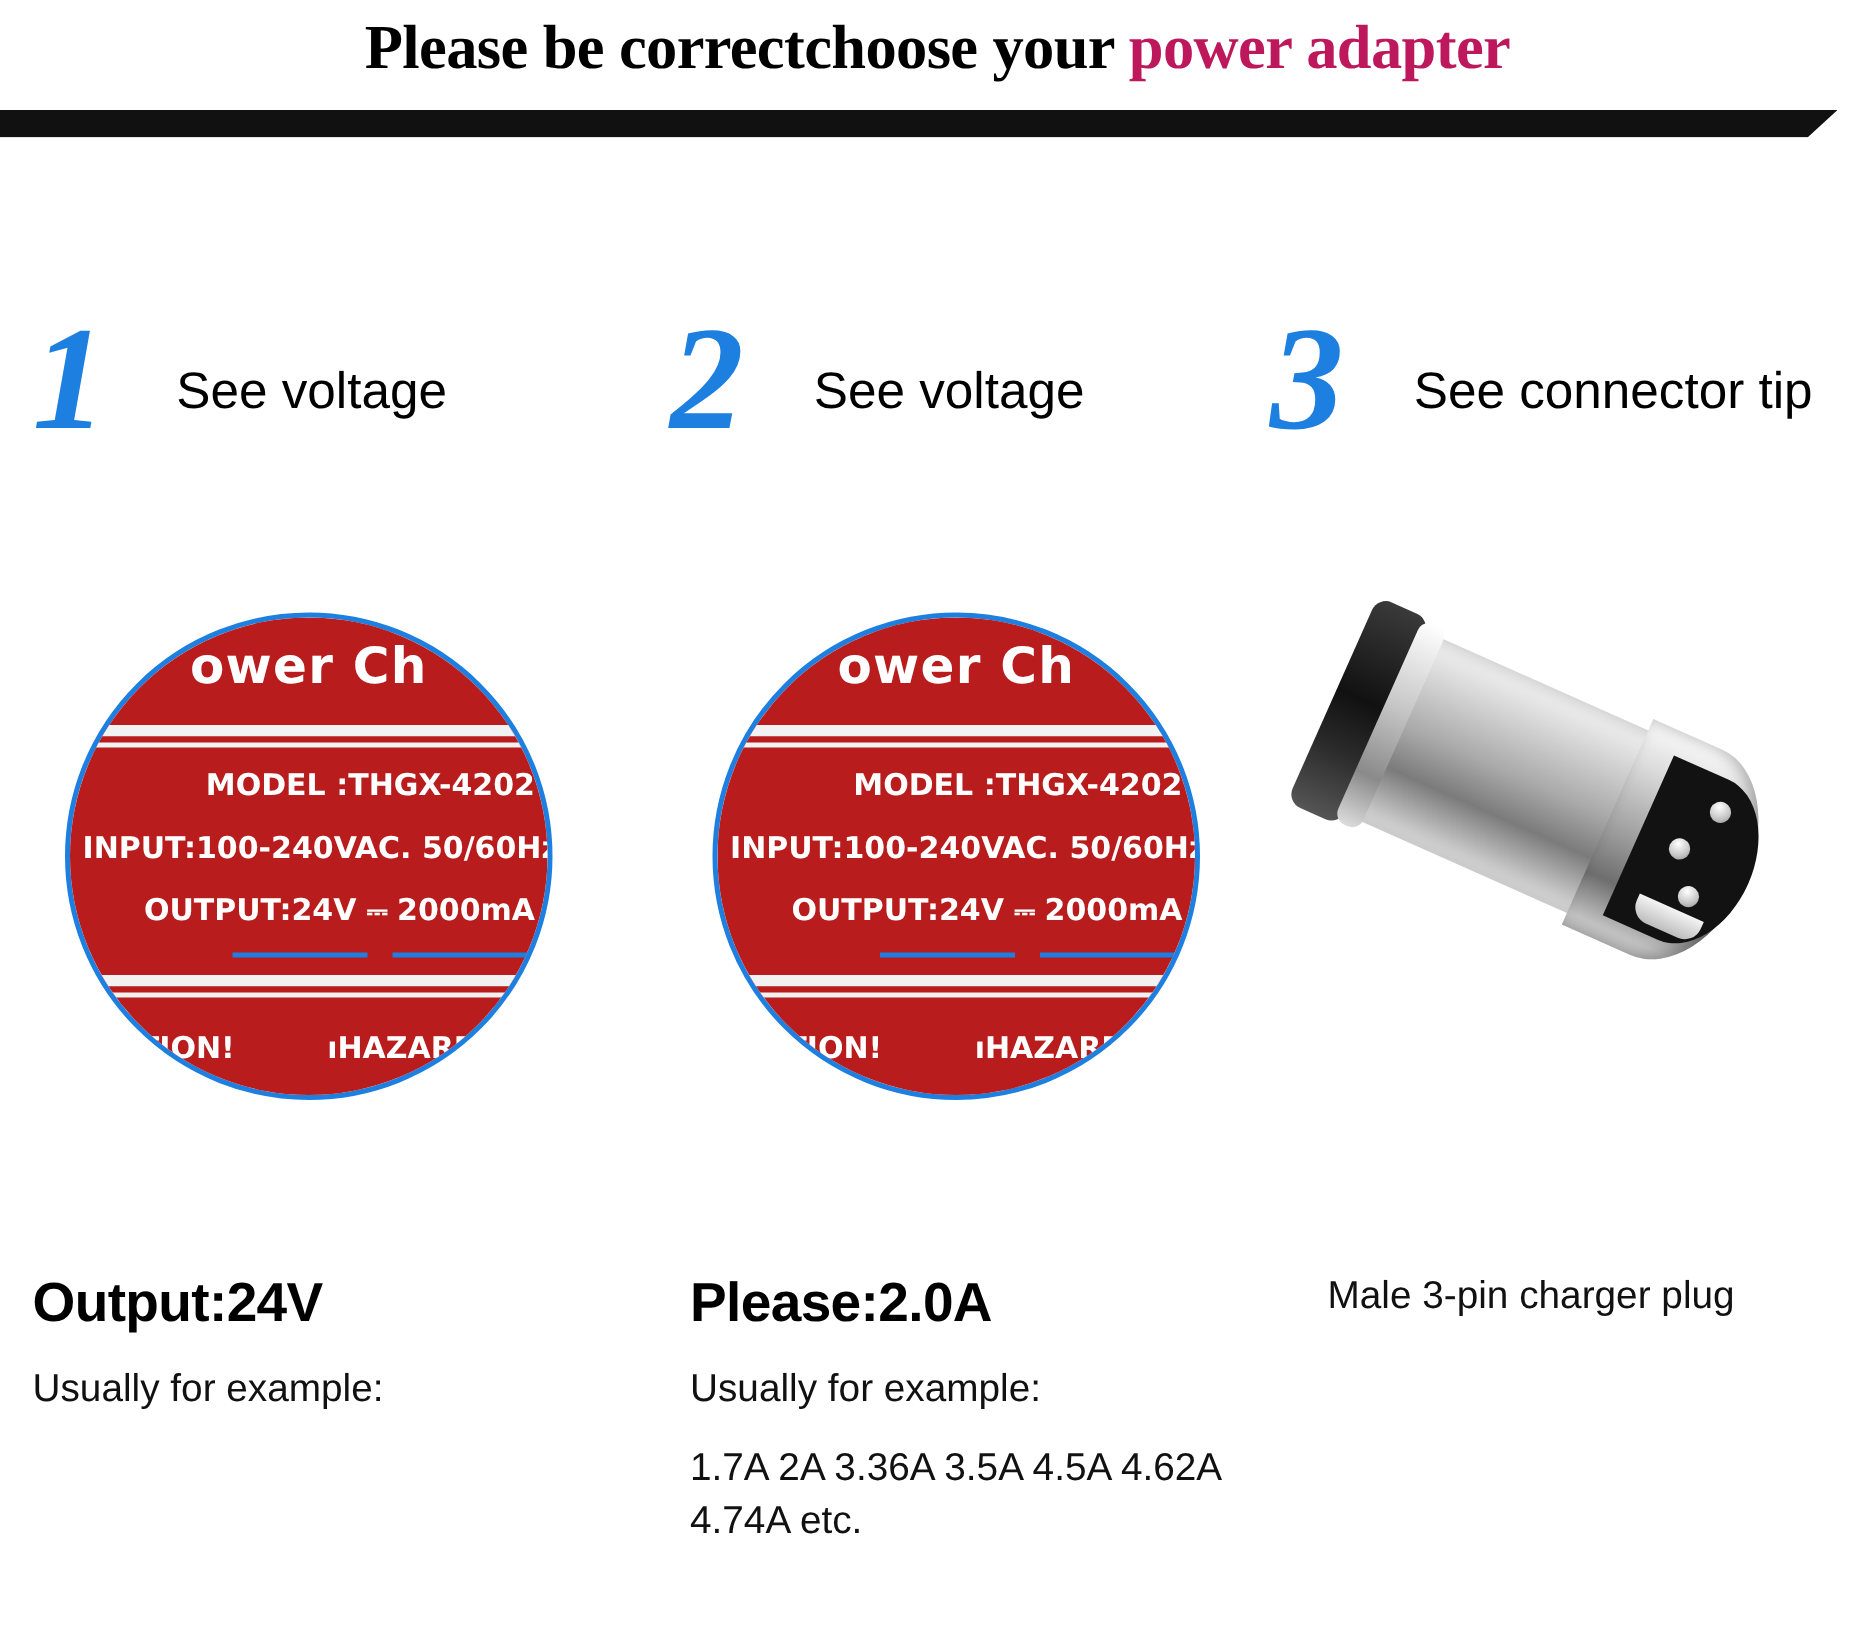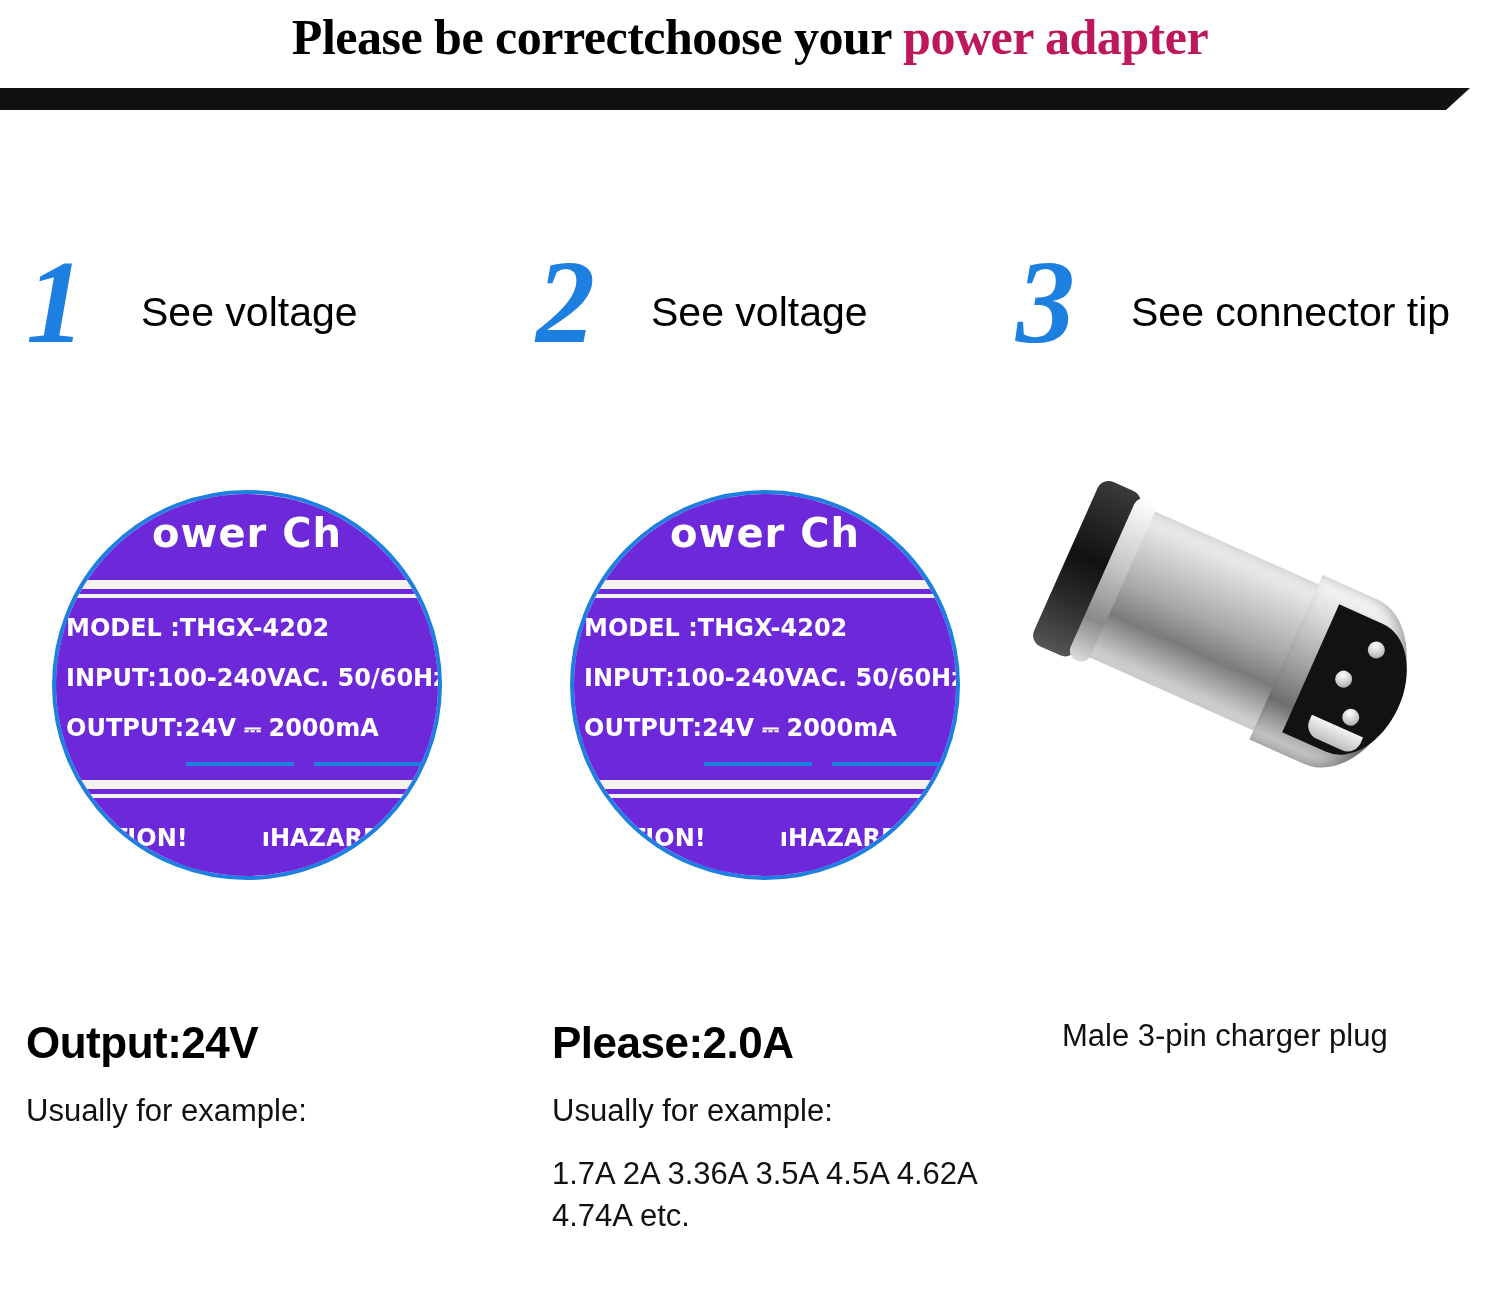--- a/index.html
+++ b/index.html
@@ -90,21 +90,21 @@
     border: 4px solid #1d7fe0;
     box-sizing: border-box;
   }
   #circle-1 { left: 52px;  top: 490px; width: 390px; height: 390px; }
   #circle-2 { left: 570px; top: 490px; width: 390px; height: 390px; }
 
   .label-photo {
     position: absolute;
     left: 0; top: 0;
     width: 100%; height: 100%;
-    background: #6d28d9;
+    background: #b91c1c;
   }
   
   .lbl-band {
     position: absolute;
     left: 0;
     width: 100%;
     background: #f2f2f2;
   }
   .lbl-band.b1 { top: 86px;  height: 9px; }
   .lbl-band.b2 { top: 100px; height: 4px; }
@@ -124,21 +124,21 @@
     letter-spacing: 1px;
     white-space: nowrap;
   }
   .lbl-lines {
     position: absolute;
     top: 122px;
     left: 0;
     width: 100%;
     padding: 0 10px;
     box-sizing: border-box;
-    text-align: left;
+    text-align: right;
   }
   .lbl-line {
     color: #ffffff;
     font-family: "DejaVu Sans", sans-serif;
     font-weight: bold;
     font-size: 24px;
     line-height: 1.0;
     margin-bottom: 26px;
     white-space: nowrap;
   }

